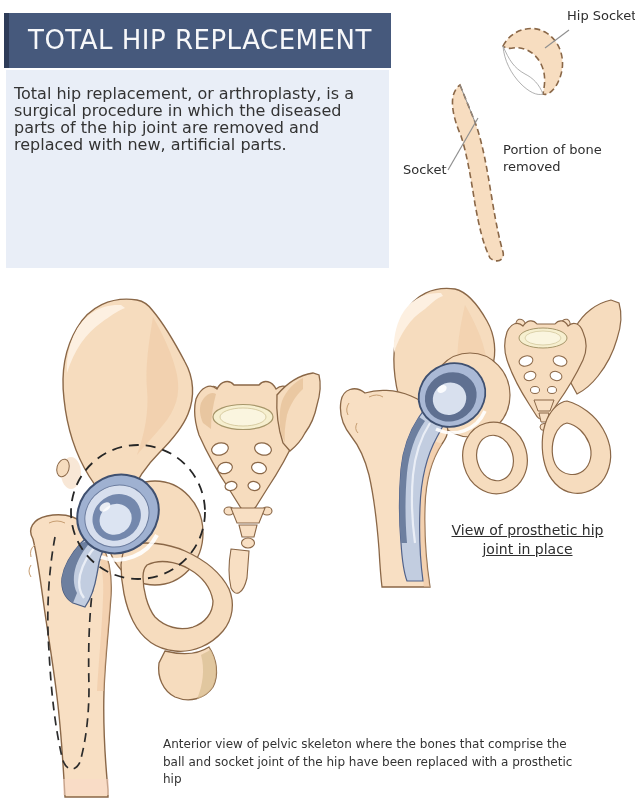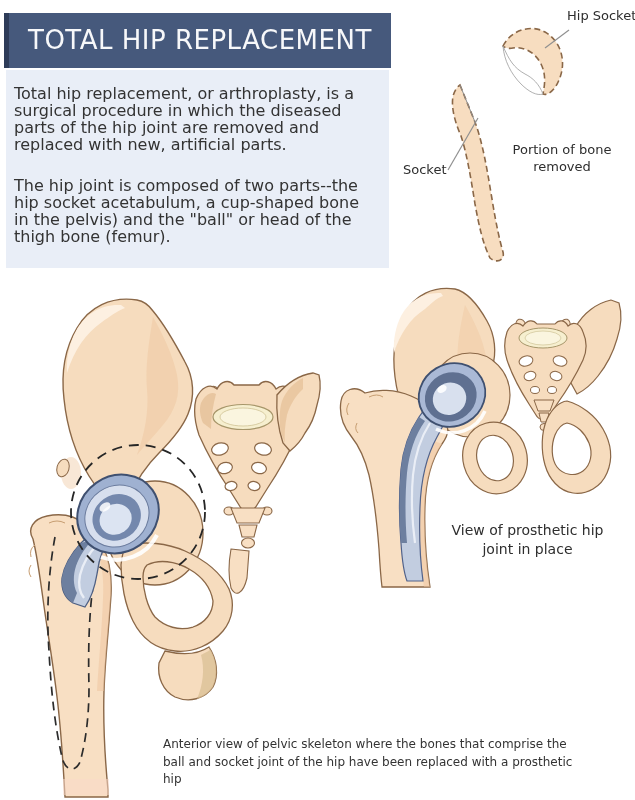--- a/index.html
+++ b/index.html
@@ -23,24 +23,24 @@
   .infobox{
     position:absolute;left:6px;top:70px;width:383px;height:198px;
     background:var(--info-bg);padding:15px 12px 12px 8px;
   }
   .infobox p{
     font-size:16px;line-height:17px;color:var(--body-text);margin:0 0 24px 0;
   }
   .fig-label{
     position:absolute;font-size:13px;line-height:17px;color:var(--label-text);
   }
-  .portion-note{text-align:center;}
+  .portion-note{text-align:left;}
   .side-caption{
     position:absolute;left:450px;top:521px;width:155px;text-align:center;
-    font-size:14px;line-height:19px;color:var(--label-text);
+    font-size:14px;line-height:19px;color:var(--label-text);text-decoration:underline;
   }
   .bottom-caption{
     position:absolute;left:163px;top:736px;width:418px;
     font-size:12px;line-height:17.5px;color:var(--body-text);
   }
   svg{position:absolute;overflow:visible;}
   #fig-removed{left:393px;top:4px;}
   #fig-main{left:5px;top:283px;}
   #fig-small{left:335px;top:283px;}
 </style>
@@ -48,21 +48,20 @@
 <body>
 
 <div class="page">
 
   <div class="banner">
     <h1>TOTAL HIP REPLACEMENT</h1>
   </div>
 
   <div class="infobox">
     <p>Total hip replacement, or arthroplasty, is a surgical procedure in which the diseased parts of the hip joint are removed and replaced with new, artificial parts.</p>
-    <p>The hip joint is composed of two parts--the hip socket acetabulum, a cup-shaped bone in the pelvis) and the "ball" or head of the thigh bone (femur).</p>
   </div>
 
   <svg id="fig-removed" width="242" height="272" viewBox="0 0 242 272">
 
     <path d="M 110,42 C 118,26 138,20 152,28 C 168,37 174,58 166,76 C 162,86 155,92 150,90
          C 152,80 153,70 148,60 C 142,48 130,42 120,44 C 116,45 112,44 110,42 Z" fill="#f7ddc0" stroke="#8a6747" stroke-width="1.6" stroke-dasharray="6,3.5"></path>
     <path d="M 110,42 C 116,56 121,64 132,70 C 140,74 146,80 150,90
          C 144,92 136,88 128,80 C 118,70 111,56 110,42 Z" fill="#ffffff" stroke="#9c9c9c" stroke-width="0.8"></path>
 
     <path d="M 67,81 L 82,118 C 90,140 94,165 99,195 C 103,220 107,238 110,248

